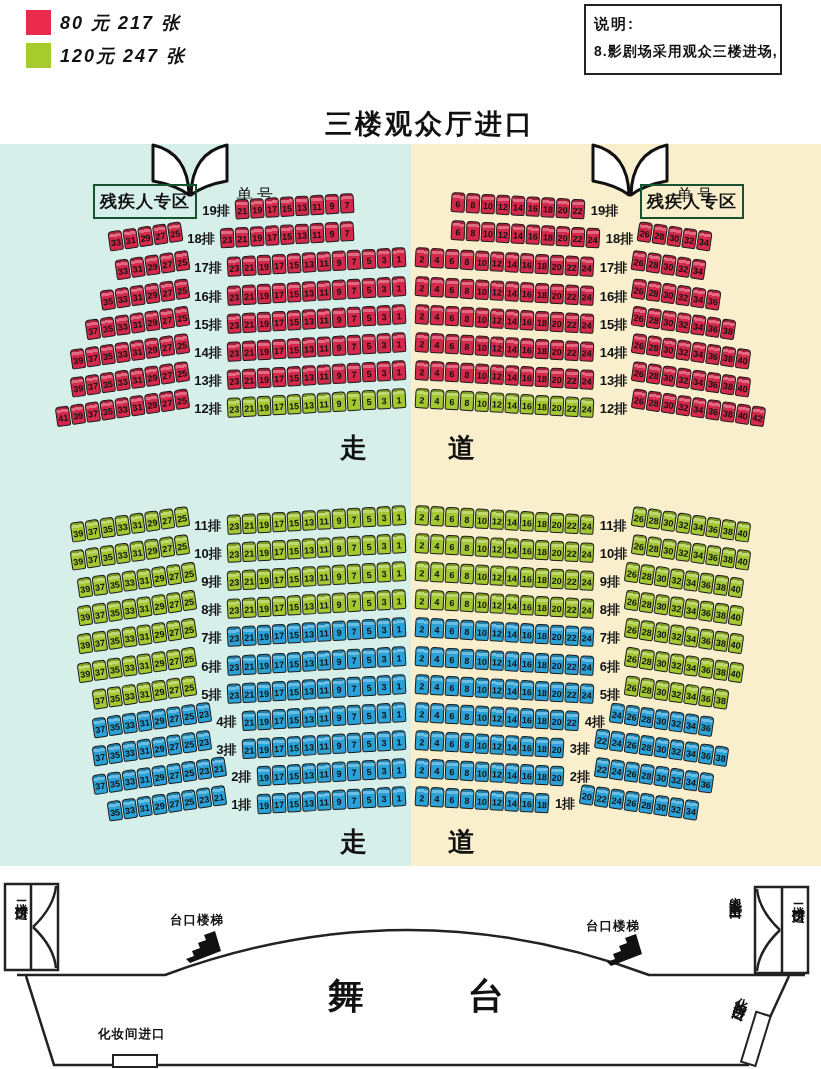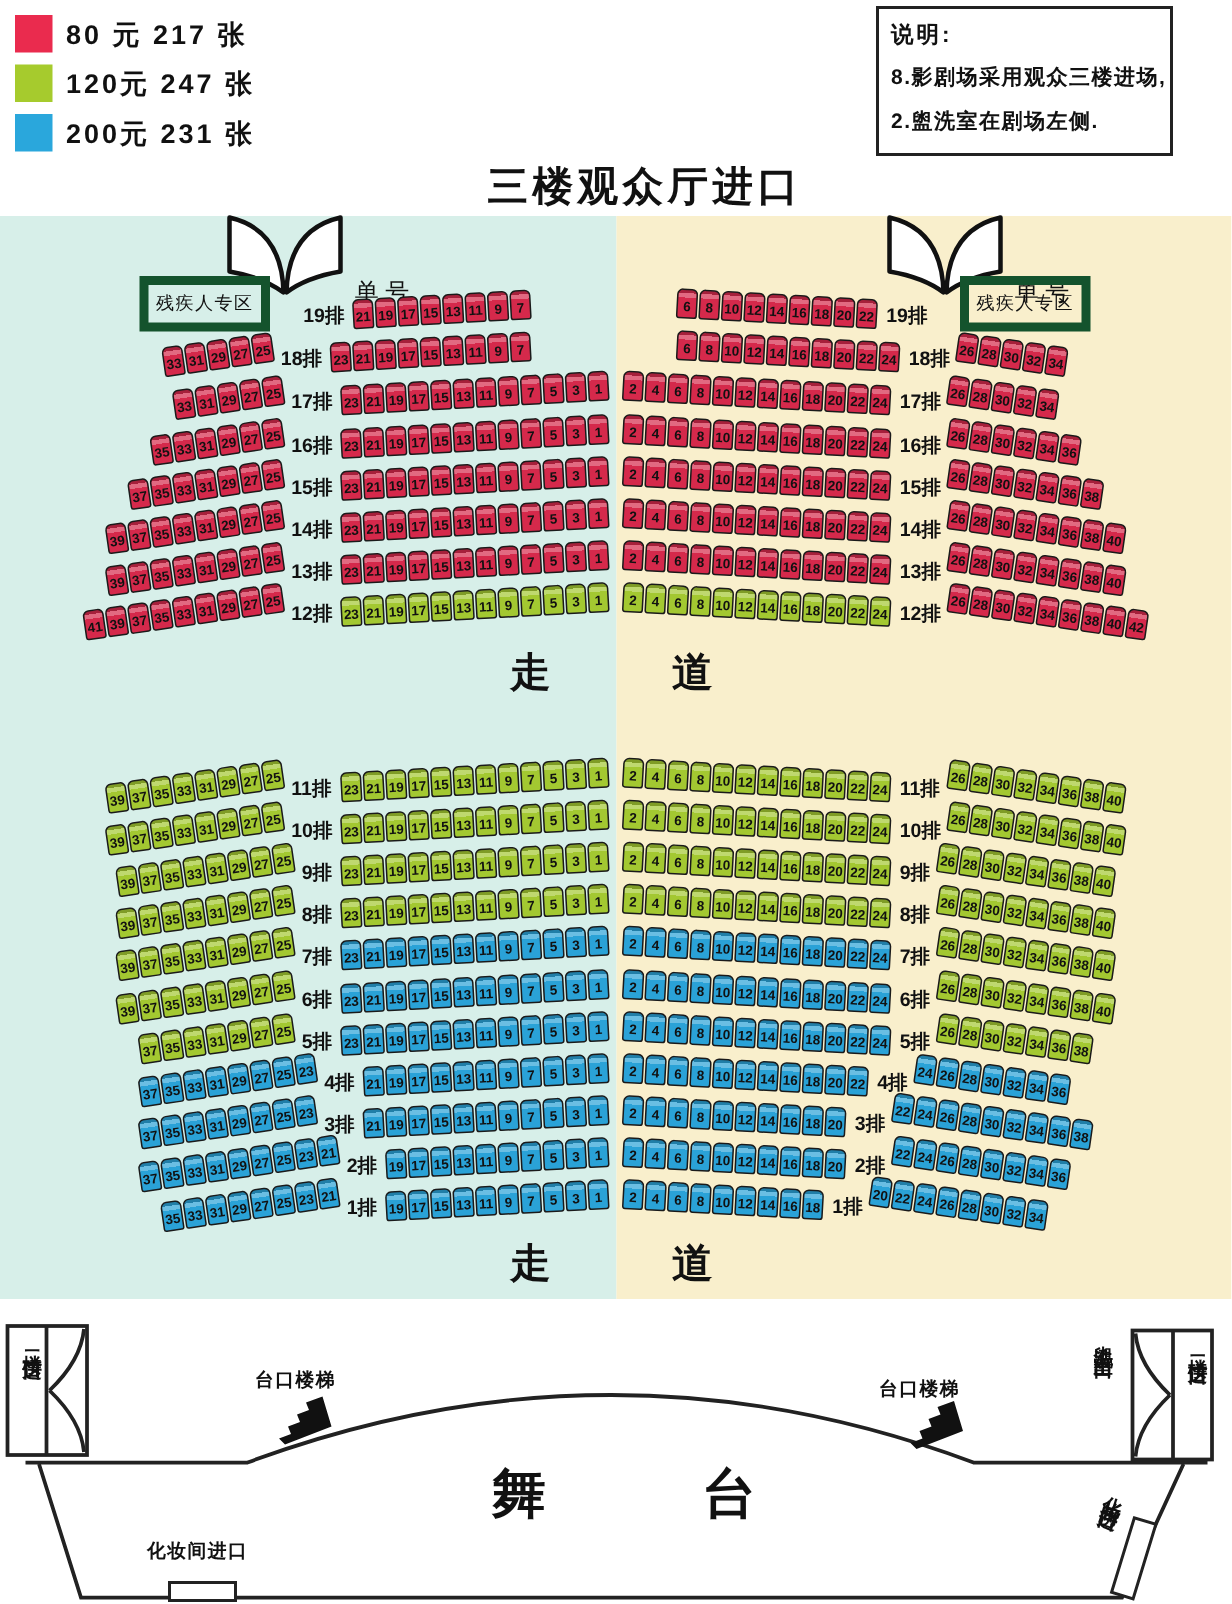--- a/index.html
+++ b/index.html
@@ -5,38 +5,38 @@
   html,body{margin:0;padding:0;background:#fff;}
   body{width:821px;height:1069px;position:relative;overflow:hidden;
        font-family:"Liberation Sans","DejaVu Sans",sans-serif;color:#111;}
   .abs{position:absolute;}
 
   
   .bg-left{left:0;top:144px;width:411px;height:722px;}
   .bg-right{left:411px;top:144px;width:410px;height:722px;}
 
   
-  .legend{left:10px;top:6px;}
+  .legend{left:26px;top:6px;font-style:italic;}
   .legend-row{display:flex;align-items:center;height:33px;}
   .legend-swatch{width:25px;height:25px;margin-right:9px;}
   .legend-label{font-size:18px;font-weight:bold;letter-spacing:2px;}
 
   
   .note-box{left:584px;top:4px;width:198px;border:2px solid #222;background:#fff;
             padding:5px 8px 7px 8px;box-sizing:border-box;}
   .note-title{font-size:15px;font-weight:bold;letter-spacing:2px;line-height:26px;}
   .note-line{font-size:14px;font-weight:bold;letter-spacing:1px;line-height:29px;white-space:nowrap;}
 
   .page-title{left:0;top:106px;width:860px;text-align:center;font-size:27px;
               font-weight:bold;letter-spacing:3px;}
 
   
   .fan{width:84px;height:60px;}
 
-  .zone-box{border:6px solid #14532d;font-size:12px;font-weight:normal;letter-spacing:1px;
+  .zone-box{border:2px solid #14532d;font-size:17px;font-weight:bold;letter-spacing:1px;
             padding:4px 5px;white-space:nowrap;}
 
   
   .seat-row{position:absolute;left:0;width:821px;height:22px;}
   .half{position:absolute;top:0;height:22px;display:flex;align-items:center;gap:6px;}
   .half.left{left:0;width:406px;justify-content:flex-end;transform:rotate(-3.2deg);transform-origin:100% 60%;}
   .half.right{left:415px;width:406px;justify-content:flex-start;transform:rotate(3.2deg);transform-origin:0% 60%;}
   .block{display:flex;gap:1px;}
   .half.left .block.outer{transform:rotate(-5deg) translate(2px,-6px);}
   .half.right .block.outer{transform:rotate(5deg) translate(-2px,-6px);}
@@ -65,30 +65,25 @@
 
 <div class="abs legend">
   <div class="legend-row">
     <div class="legend-swatch" style="background: rgb(234, 43, 78);"></div>
     <div class="legend-label">80 元 217 张</div>
   </div>
   <div class="legend-row">
     <div class="legend-swatch" style="background: rgb(166, 203, 45);"></div>
     <div class="legend-label">120元 247 张</div>
   </div>
-  <div class="legend-row">
-    <div class="legend-swatch" style="background: rgb(42, 167, 220);"></div>
-    <div class="legend-label">200元 231 张</div>
-  </div>
 </div>
 
 <div class="abs note-box">
   <div class="note-title">说明:</div>
   <div class="note-line">8.影剧场采用观众三楼进场,</div>
-  <div class="note-line">2.盥洗室在剧场左侧.</div>
 </div>
 
 <div class="abs page-title">三楼观众厅进口</div>
 
 <div class="abs" style="left:148px;top:140px;">
   <svg class="fan" viewBox="0 0 84 60">
     <path d="M5,5 Q40,13 41,55 Q28,45 5,41 Z" fill="#fff" stroke="#111" stroke-width="3" stroke-linejoin="round"></path>
     <path d="M79,5 Q44,13 43,55 Q56,45 79,41 Z" fill="#fff" stroke="#111" stroke-width="3" stroke-linejoin="round"></path>
   </svg>
   <span class="ch l">单</span>

